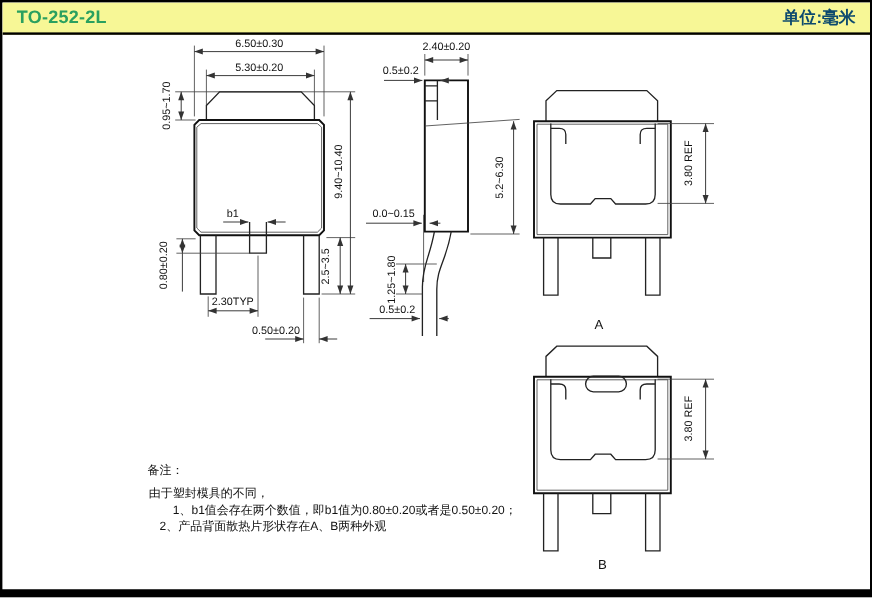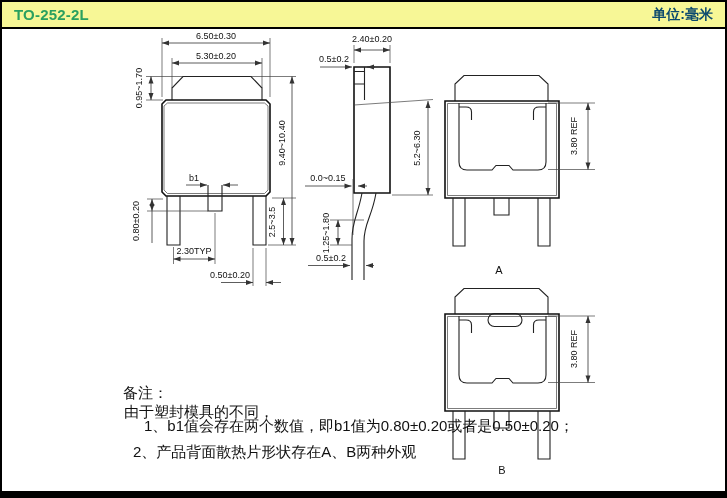--- a/index.html
+++ b/index.html
@@ -11,21 +11,21 @@
        justify-content:space-between;padding:0 12px;box-sizing:border-box;}
   .hdr .ttl{font-size:15px;font-weight:bold;color:#2aa05f;letter-spacing:.2px;}
   .hdr .unit{font-size:14px;font-weight:bold;color:#0c4a6e;}
   svg.draw{position:absolute;left:0;top:0;}
   .x{stroke:#444;stroke-width:.7;fill:none}
   .d2{stroke:#333;stroke-width:.8;fill:none}
   .o1{stroke:#222;stroke-width:1.1;fill:none}
   .o2{stroke:#111;stroke-width:1.6;fill:none}
   text.t{font-family:"Liberation Sans",sans-serif;font-size:9px;fill:#111}
   text.tL{font-family:"Liberation Sans",sans-serif;font-size:11px;fill:#111}
-  .note{position:absolute;font-size:15px;color:#111;white-space:nowrap;line-height:11px;}
+  .note{position:absolute;font-size:10px;color:#111;white-space:nowrap;line-height:11px;}
 </style>
 </head>
 <body>
 
 <div class="page">
 
   <div class="hdr">
     <span class="ttl">TO-252-2L</span>
     <span class="unit">单位:毫米</span>
   </div>
@@ -151,15 +151,15 @@
       <line class="d2" x1="588" y1="323" x2="588" y2="389.5" marker-start="url(#mS)" marker-end="url(#mE)"></line>
       <text class="t" x="577" y="356" text-anchor="middle" transform="rotate(-90 577 356)">3.80 REF</text>
       <path class="o1" d="M453,418 V466 H465 V418 M538,418 V466 H550 V418 M494,418 V435 H509 V418"></path>
       <text class="tL" x="502" y="481" text-anchor="middle">B</text>
     </g>
   </svg>
 
   <div class="note" style="left:121px;top:385px;">备注：</div>
   <div class="note" style="left:122px;top:404px;">由于塑封模具的不同，</div>
   <div class="note" style="left:142px;top:418px;">1、b1值会存在两个数值，即b1值为0.80±0.20或者是0.50±0.20；</div>
-  <div class="note" style="left:131px;top:432px;margin-top:12px;">2、产品背面散热片形状存在A、B两种外观</div>
+  <div class="note" style="left:131px;top:432px;">2、产品背面散热片形状存在A、B两种外观</div>
 
 </div>
 
 </body></html>

